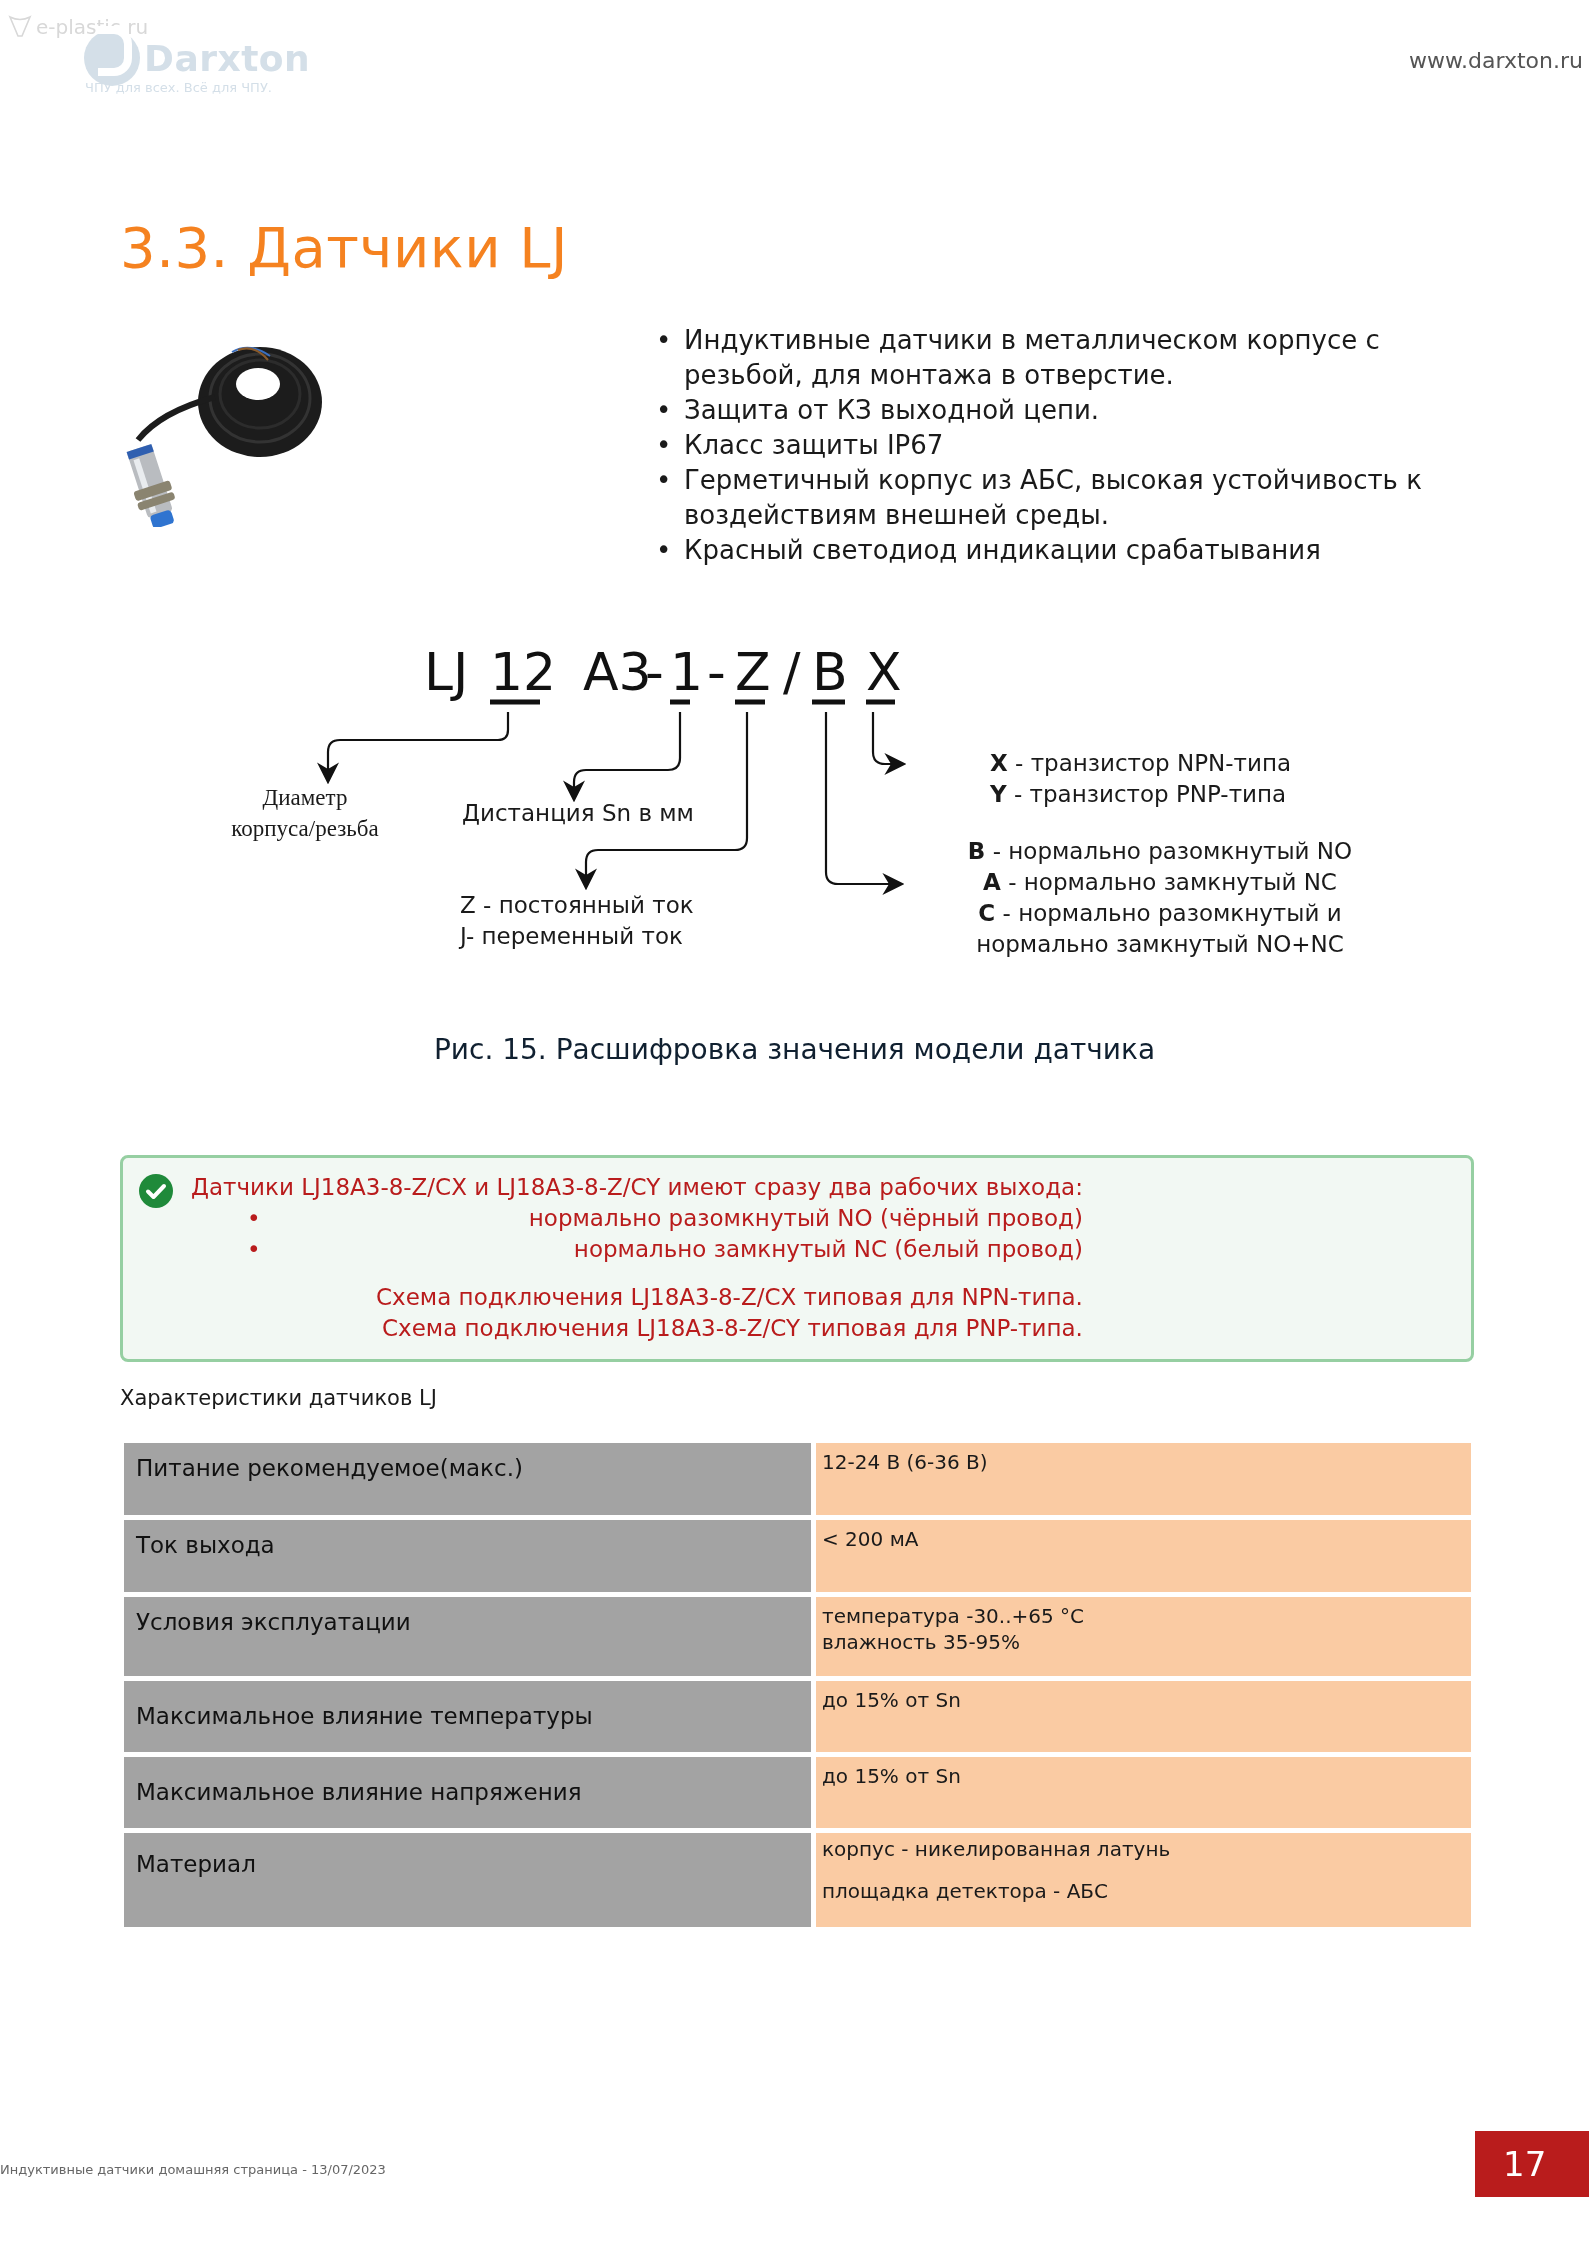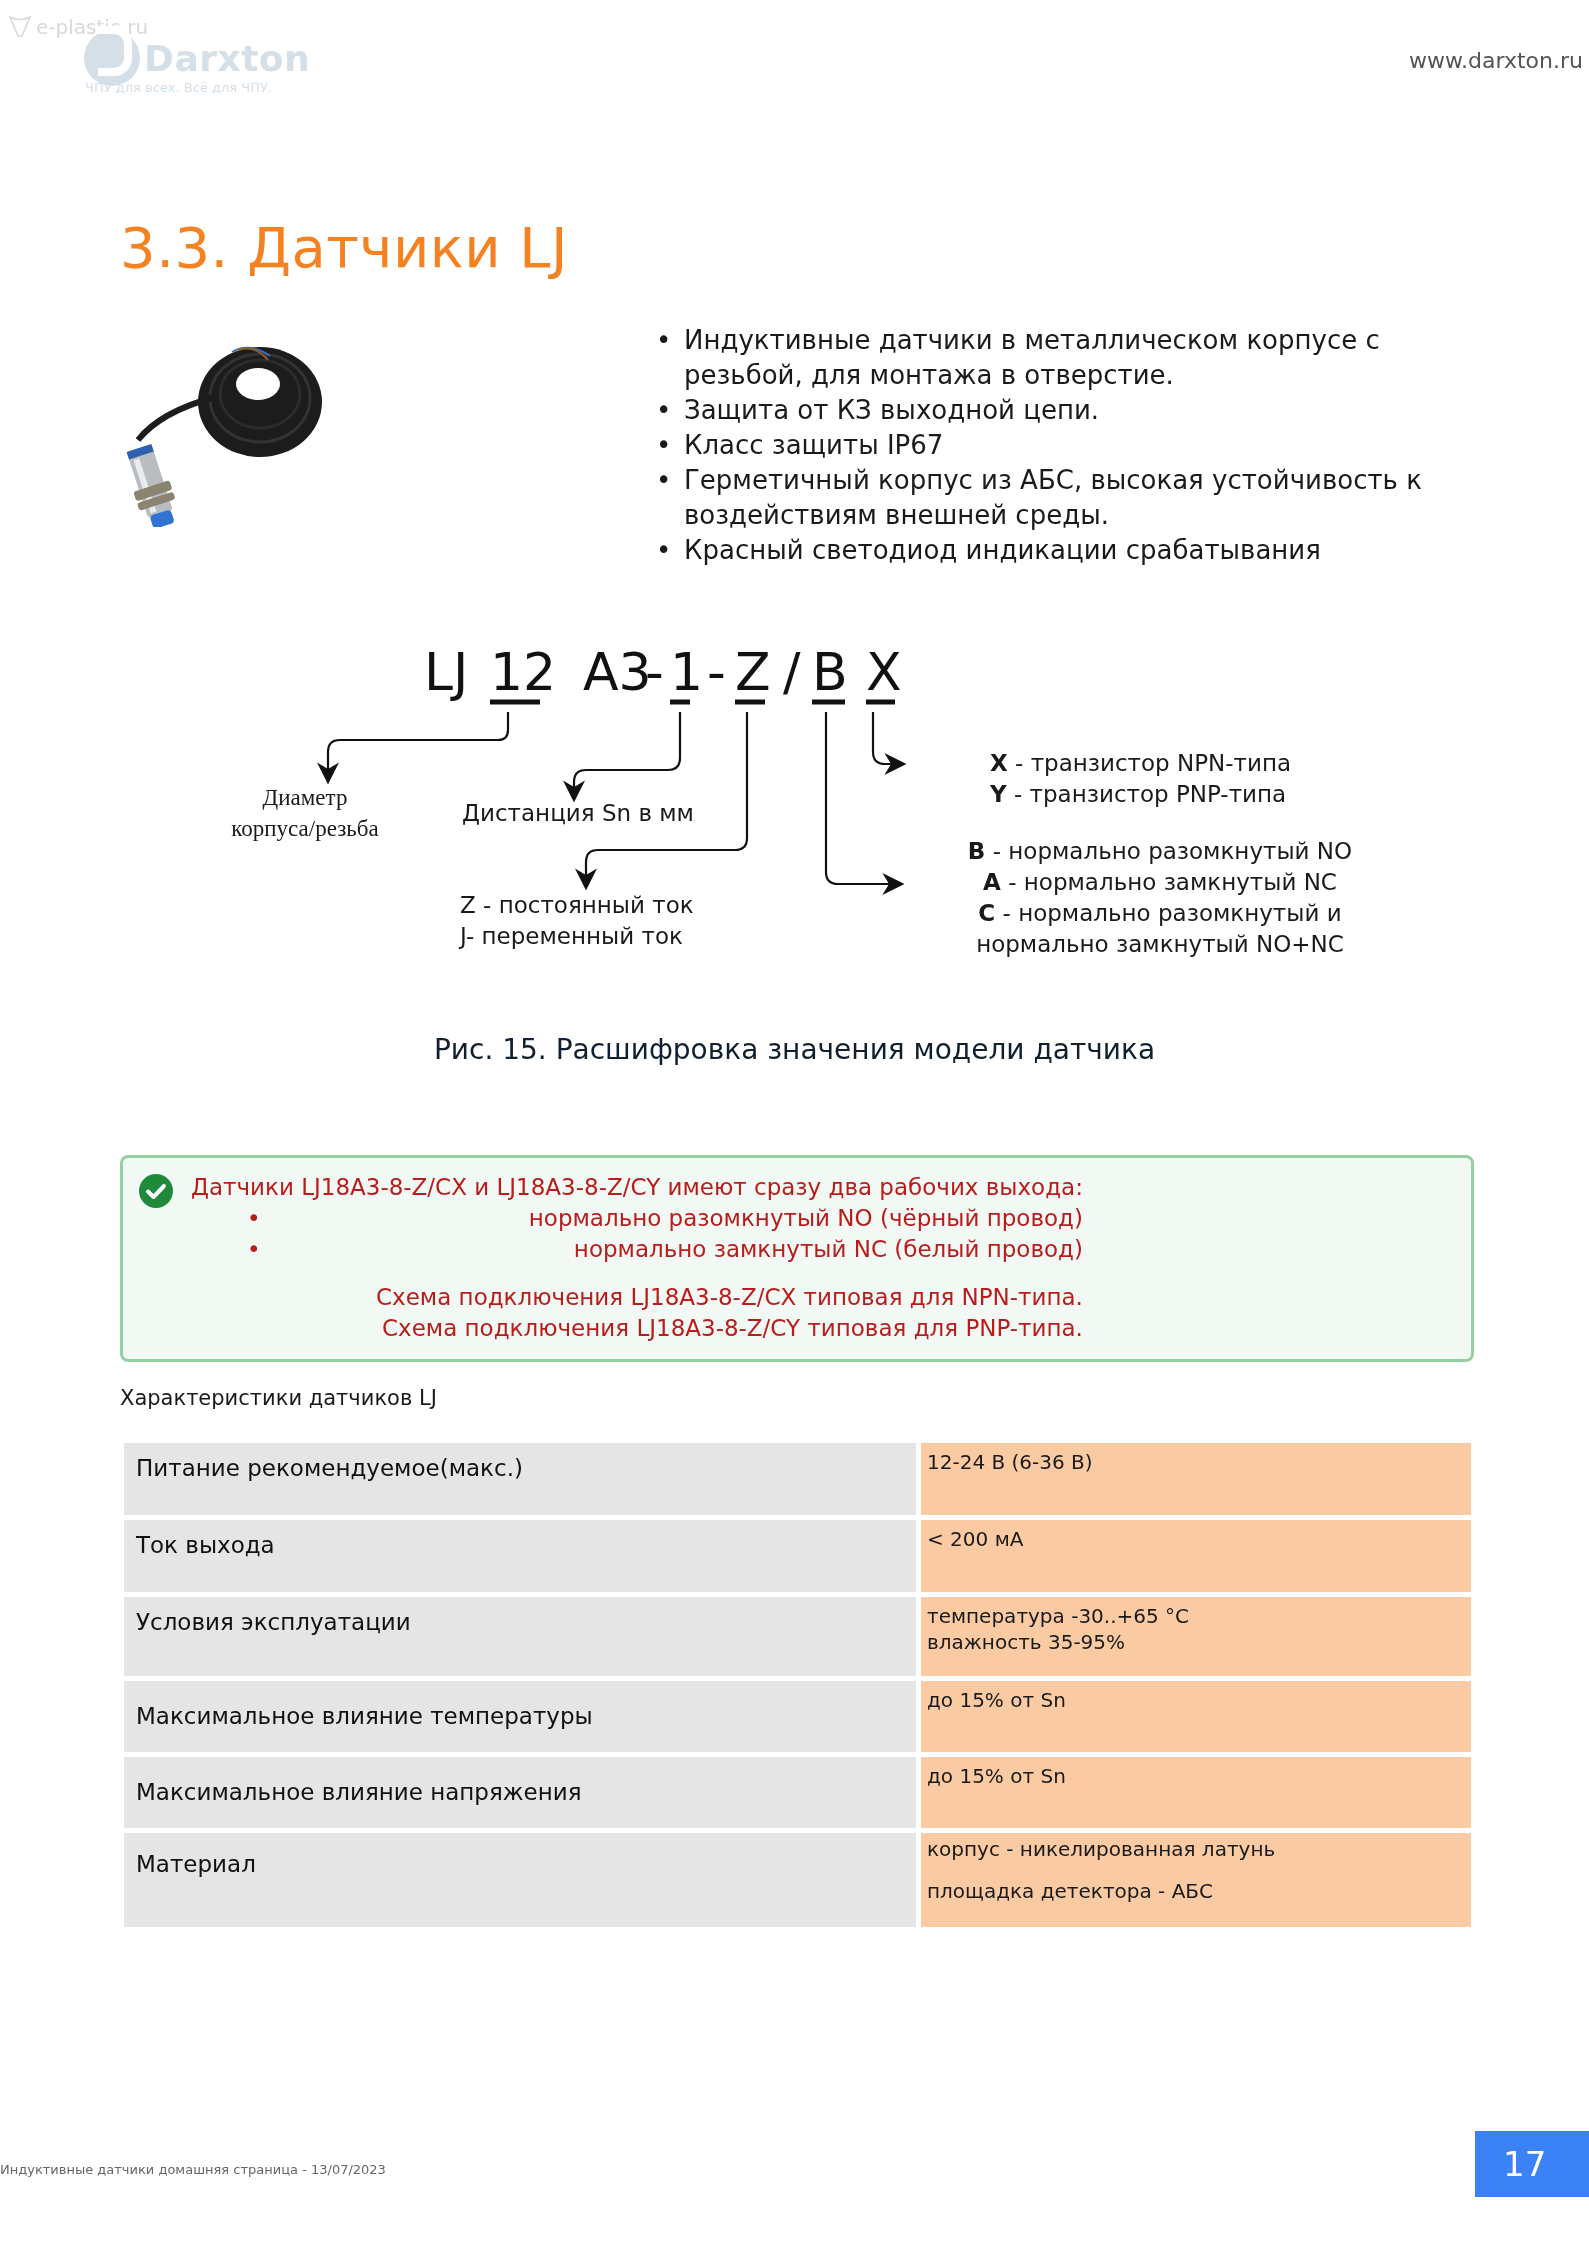--- a/index.html
+++ b/index.html
@@ -43,26 +43,26 @@
   .callout-text { position: absolute; left: 68px; top: 14px; font-size: 23px; line-height: 31px; color: #b91c1c; white-space: nowrap; text-align: right; }
   .callout-list { list-style: none; padding-left: 50px; }
   .callout-list li { position: relative; padding-left: 30px; }
   .callout-list li::before { content: "•"; position: absolute; left: 6px; top: 0; }
   .callout-notes { margin-top: 17px; }
 
   
   .table-title { left: 120px; top: 1386px; font-size: 21px; color: #1a1a1a; white-space: nowrap; }
   .spec-table { left: 124px; top: 1443px; width: 1347px; }
   .spec-row { display: flex; margin-bottom: 5px; }
-  .spec-name { width: 792px; background: #e5e5e5; font-size: 23px; color: #111; padding: 12px 12px; margin-right: 5px; }
+  .spec-name { width: 687px; background: #a3a3a3; font-size: 23px; color: #111; padding: 12px 12px; margin-right: 5px; }
   .spec-value { flex: 1; background: #facba3; font-size: 20px; color: #1a1a1a; padding: 6px 6px; line-height: 26px; white-space: pre-line; }
 
   
   .footer-text { left: 0; top: 2162px; font-size: 13px; color: #666; white-space: nowrap; }
-  .page-num { left: 1475px; top: 2131px; width: 114px; height: 66px; background: #3b82f6; color: #fff; font-size: 34px; line-height: 66px; padding-left: 28px; }
+  .page-num { left: 1475px; top: 2131px; width: 114px; height: 66px; background: #b91c1c; color: #fff; font-size: 34px; line-height: 66px; padding-left: 28px; }
 </style>
 </head>
 <body>
 
 <div class="abs watermark">
   <svg class="wm-icon" viewBox="0 0 24 24">
     <path d="M2 3 Q12 8 22 3 L14 22 L10 22 Z" fill="none" stroke="#d8d8d8" stroke-width="1.6"></path>
   </svg><span>e-plastic.ru</span>
 </div>
 

